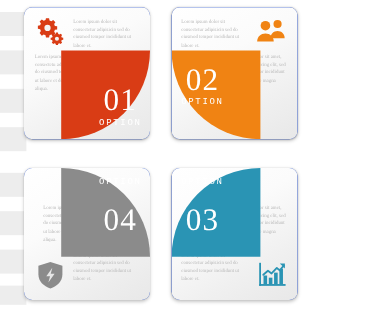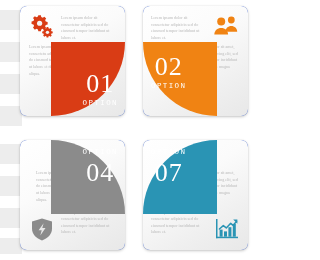--- a/index.html
+++ b/index.html
@@ -84,21 +84,21 @@
     letter-spacing:1.4px;
     font-family:Liberation Mono, monospace;
   }
   
   .card-1 .wlabel{right:7px;bottom:9px;}
   .card-2 .wlabel{left:8px;bottom:26px;}
   .card-1 .wopt,.card-2 .wopt{margin-top:3px;}
   
   .card-3 .wlabel{left:8px;top:9px;}
   .card-4 .wlabel{right:7px;top:9px;}
-  .card-3 .wnum,.card-4 .wnum{margin-top:3px;}
+  .card-3 .wnum,.card-4 .wnum{margin-top:14px;}
 
   
   .iconbox{position:absolute;width:26px;height:24px;}
   .card-1 .iconbox{left:9px;top:8px;}
   .card-2 .iconbox{right:9px;top:8px;}
   .card-3 .iconbox{right:8px;bottom:9px;}
   .card-4 .iconbox{left:9px;bottom:9px;}
   .iconbox svg{width:100%;height:100%;display:block;}
 
   
@@ -210,21 +210,21 @@
     </div>
 
     <div class="txt txt-top">Lorem ipsum dolor sit amet, consectetu adipisicing elit, sed do eiusmod tempor incididunt ut labore et dolore magna aliqua.</div>
     <div class="txt txt-body">Lorem ipsum dolor sit consectetur adipisicin sed do eiusmod tempor incididunt ut labore et.</div>
 
     <div class="wedge">
       <div class="disc c-blue"></div>
     </div>
     <div class="wlabel">
       <span class="wopt">OPTION</span>
-      <span class="wnum">07</span>
+      <span class="wnum">03</span>
     </div>
   </div>
 
   <div class="card card-4">
     <div class="sheen"></div>
 
     <div class="iconbox">
       <svg viewBox="0 0 26 24" xmlns="http://www.w3.org/2000/svg">
         <g>
           <path d="M13 1.4l10.0 3.1v7.0c0 6.0-4.3 9.8-10.0 11.9C7.3 21.3 3.0 17.5 3.0 11.5v-7.0z" fill="#8b8b8b"></path>

